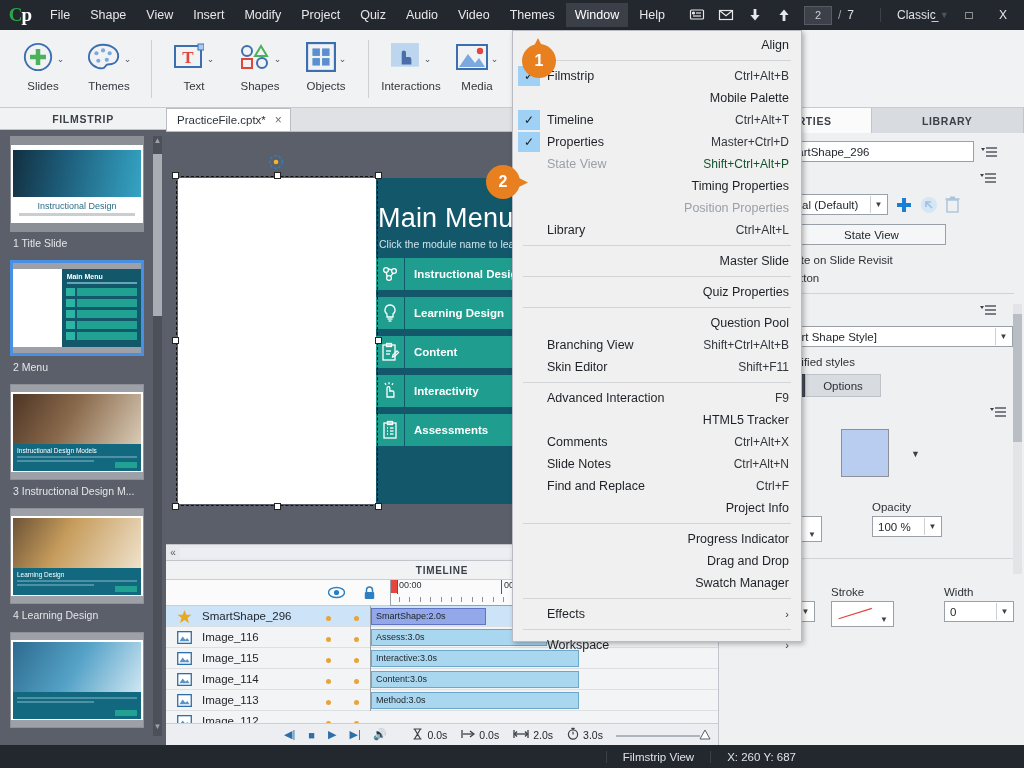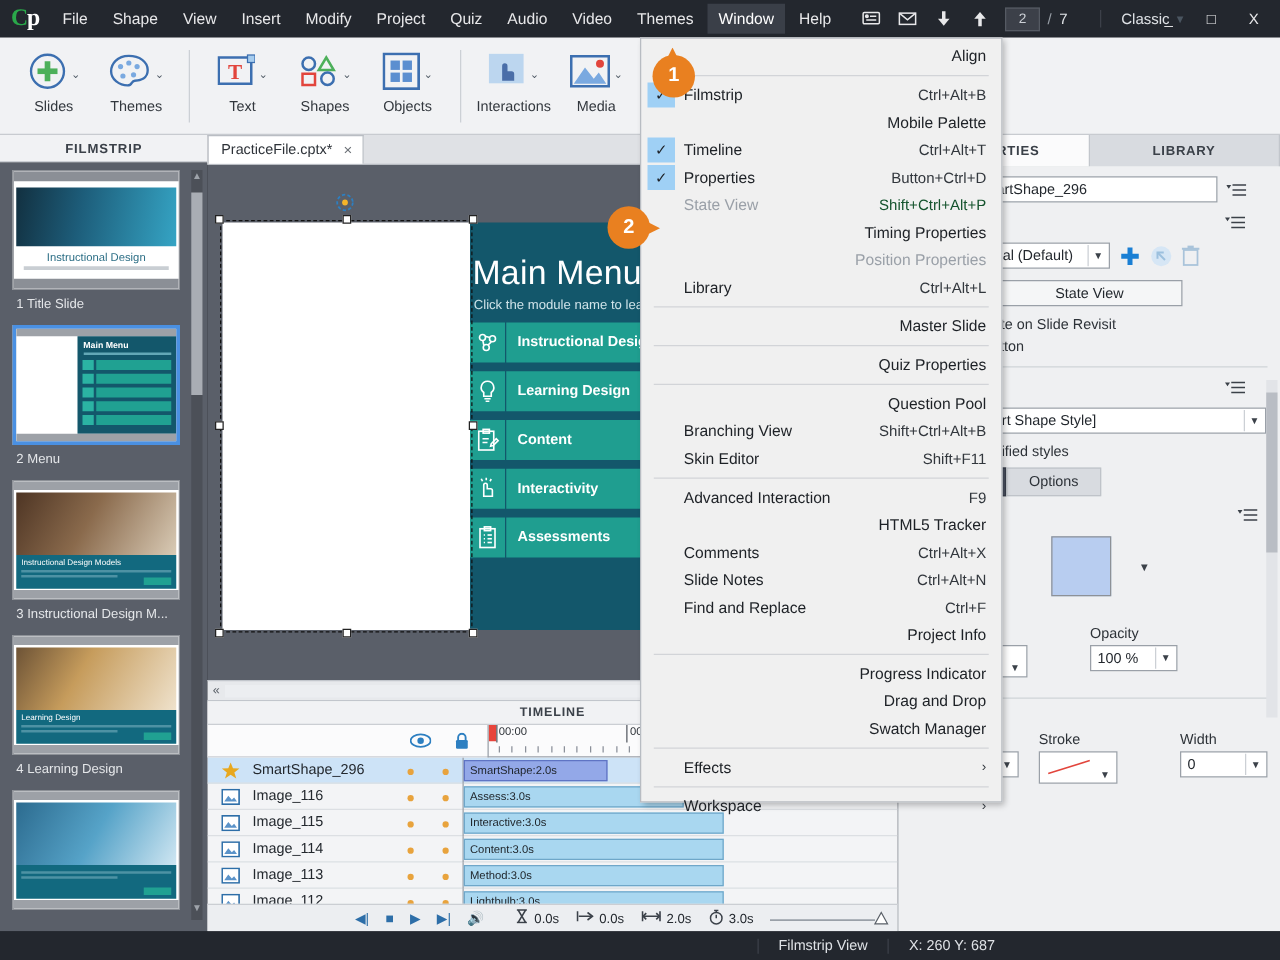--- a/index.html
+++ b/index.html
@@ -825,23 +825,20 @@
         <div class="tl-row">
           <div class="ico">
             <svg width="15" height="13" viewBox="0 0 16 14">
               <rect x="0.7" y="0.7" width="14.6" height="12.6" fill="#fff" stroke="#2d6ea8" stroke-width="1.4"></rect>
               <path d="M2.5 11 L6 6 L9 9.5 L11 7.5 L13.5 11 Z" fill="#5b93c9"></path>
             </svg>
           </div>
           <div class="nm">Image_112</div>
           <div class="dot"><i></i></div>
           <div class="dot"><i></i></div>
-          <div class="barwrap">
-            <div class="tl-bar" style="left: 0px; width: 208px;">Lightbulb:3.0s</div>
-          </div>
         </div>
       </div>
 
     <div class="tl-foot">
       <span class="tb">◀|</span>
       <span class="tb">■</span>
       <span class="tb">▶</span>
       <span class="tb">▶|</span>
       <span class="tb">🔊</span>
       <div id="tl-readouts" style="display:flex;gap:10px;margin-left:8px;">
@@ -1061,21 +1058,21 @@
         <span>Mobile Palette</span>
       </div>
       <div class="dd-item">
         <span class="chk">✓</span>
         <span>Timeline</span>
         <span class="sc">Ctrl+Alt+T</span>
       </div>
       <div class="dd-item">
         <span class="chk">✓</span>
         <span>Properties</span>
-        <span class="sc">Button+Ctrl+D</span>
+        <span class="sc">Master+Ctrl+D</span>
       </div>
       <div class="dd-item disabled">
         <span>State View</span>
         <span class="sc">Shift+Ctrl+Alt+P</span>
       </div>
       <div class="dd-item">
         <span>Timing Properties</span>
       </div>
       <div class="dd-item disabled">
         <span>Position Properties</span>

